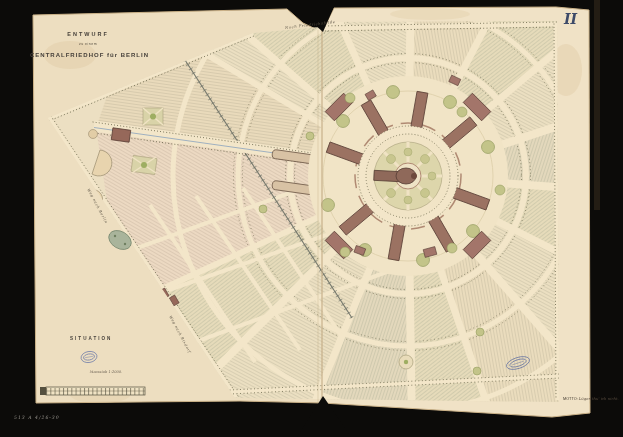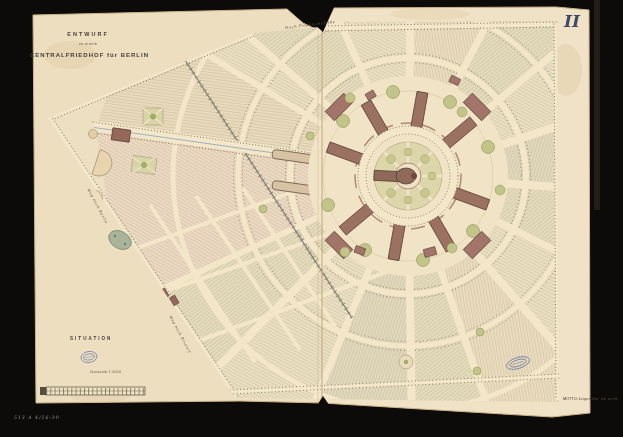--- a/index.html
+++ b/index.html
@@ -6,21 +6,21 @@
   #stage{position:relative;width:623px;height:437px;overflow:hidden;background:#0c0b09;
          font-family:"Liberation Sans",sans-serif;}
   svg{position:absolute;left:0;top:0;}
   .txt{position:absolute;color:#46403a;line-height:1.1;white-space:nowrap;}
   .title1{left:38px;top:31px;width:100px;text-align:center;font-size:5.5px;font-weight:bold;letter-spacing:2px;}
   .title2{left:38px;top:43px;width:100px;text-align:center;font-size:3.5px;letter-spacing:.5px;color:#5a5244;}
   .title3{left:30px;top:52px;width:116px;text-align:center;font-size:6px;font-weight:bold;letter-spacing:1px;}
   .situation{left:70px;top:336px;width:42px;text-align:center;font-size:4.6px;font-weight:bold;letter-spacing:2px;}
   .scalecap{left:76px;top:371px;width:60px;text-align:center;font-size:3.6px;font-style:italic;
             font-family:"DejaVu Serif",serif;color:#6a6052;}
-  .plate{left:564px;top:12px;font-size:17px;font-weight:bold;font-style:italic;
+  .plate{left:564px;top:12px;font-size:14px;font-weight:bold;font-style:italic;
          font-family:"DejaVu Serif",serif;color:#3d4a68;}
   .motto{left:563px;top:397px;font-size:3.8px;color:#3f382e;}
   .motto .m2{font-style:italic;font-family:"DejaVu Serif",serif;color:#55493c;}
   .street{position:absolute;font-size:3.6px;font-style:italic;font-family:"DejaVu Serif",serif;
           color:#5a5244;letter-spacing:.6px;transform-origin:0 0;white-space:nowrap;}
   .archive{left:14px;top:415px;font-size:4.6px;color:#97938c;font-style:italic;
            font-family:"DejaVu Serif",serif;letter-spacing:1px;}
 </style>
 </head>
 <body>

